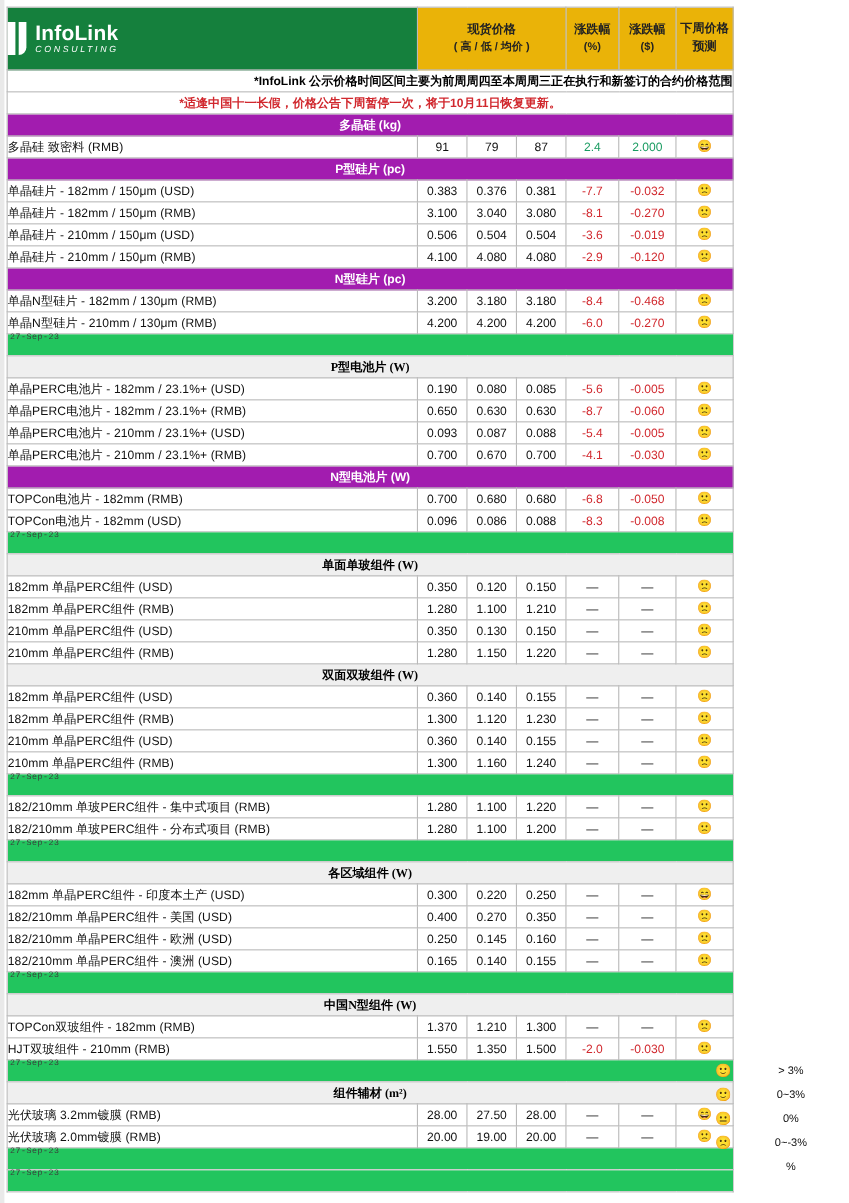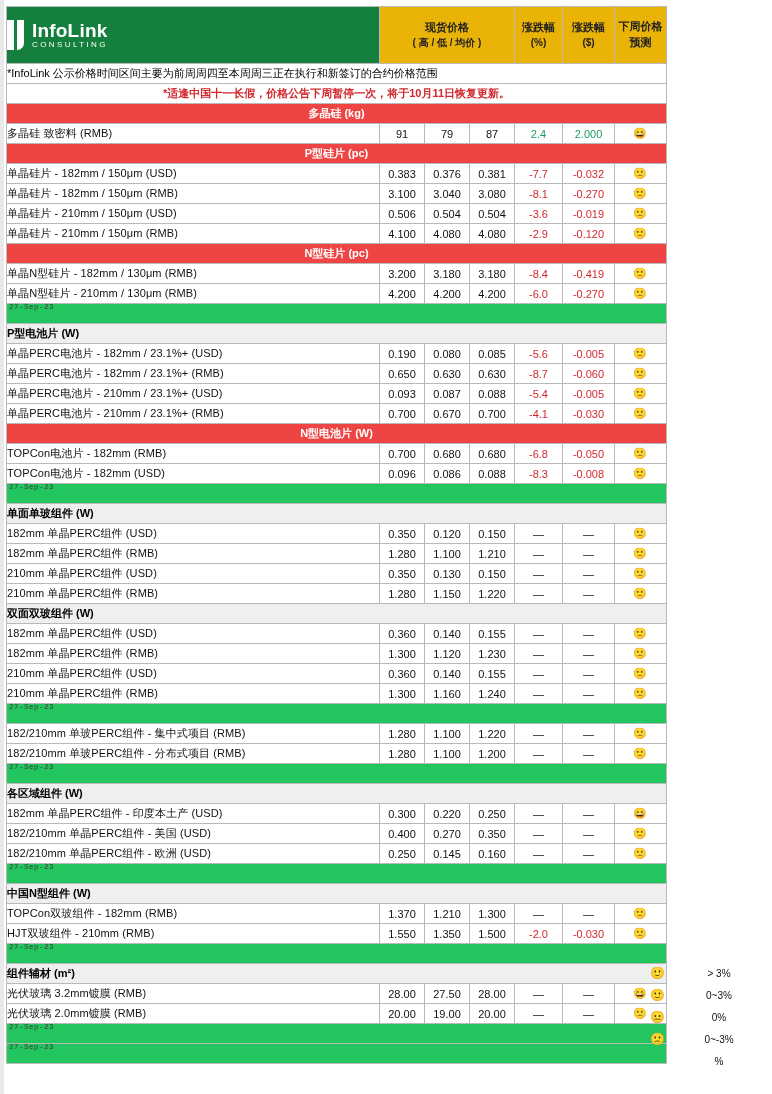--- a/index.html
+++ b/index.html
@@ -54,60 +54,62 @@
   .logo-mark i.b2 { height: 30px; border-radius: 0 0 7px 0; }
   .logo-text { line-height: 1.05; color: #ffffff; }
   .logo-text .t1 {
     font-size: 19px;
     font-weight: bold;
     letter-spacing: .2px;
   }
   .logo-text .t2 {
     font-size: 8px;
     letter-spacing: 2.4px;
+    font-style: italic;
   }
   .hdr-cell {
     background: #eab308;
     text-align: center;
     font-weight: bold;
     font-size: 11px;
     color: #222;
     line-height: 1.45;
   }
   .hdr-cell .sub { font-size: 10px; font-weight: bold; }
   .note1 {
-    text-align: left;
-    font-weight: normal;
+    text-align: right;
+    font-weight: bold;
     font-size: 11px;
     height: 24px;
     color: #000;
   }
   .note2 {
     text-align: center;
     font-weight: bold;
     font-size: 11px;
     height: 22px;
     color: #d1282e;
   }
   
   .sect {
-    background: #ef4444;
+    background: #a21caf;
     color: #ffffff;
     text-align: center;
     font-weight: bold;
     font-size: 11.5px;
     height: 21px;
   }
   .sect-light {
     background: #efefef;
     color: #000;
-    text-align: left;
+    text-align: center;
     font-weight: bold;
     font-size: 11.5px;
     height: 21px;
+    font-family: Liberation Serif, serif;
   }
   .label {
     padding-left: 5px;
     font-size: 11px;
     color: #111;
     letter-spacing: .1px;
   }
   .num {
     text-align: center;
     font-size: 11px;
@@ -273,21 +275,21 @@
         </tr>
         <tr>
           <td colspan="7" class="sect">N型硅片 (pc)</td>
         </tr>
         <tr>
           <td class="label">单晶N型硅片 - 182mm / 130μm (RMB)</td>
           <td class="num">3.200</td>
           <td class="num">3.180</td>
           <td class="num">3.180</td>
           <td class="chg ">-8.4</td>
-          <td class="chg ">-0.419</td>
+          <td class="chg ">-0.468</td>
           <td class="emoji">🙁</td>
         </tr>
         <tr>
           <td class="label">单晶N型硅片 - 210mm / 130μm (RMB)</td>
           <td class="num">4.200</td>
           <td class="num">4.200</td>
           <td class="num">4.200</td>
           <td class="chg ">-6.0</td>
           <td class="chg ">-0.270</td>
           <td class="emoji">🙁</td>
@@ -487,20 +489,29 @@
           <td class="num">0.350</td>
           <td class="chg neutral">—</td>
           <td class="chg neutral">—</td>
           <td class="emoji">🙁</td>
         </tr>
         <tr>
           <td class="label">182/210mm 单晶PERC组件 - 欧洲 (USD)</td>
           <td class="num">0.250</td>
           <td class="num">0.145</td>
           <td class="num">0.160</td>
+          <td class="chg neutral">—</td>
+          <td class="chg neutral">—</td>
+          <td class="emoji">🙁</td>
+        </tr>
+        <tr>
+          <td class="label">182/210mm 单晶PERC组件 - 澳洲 (USD)</td>
+          <td class="num">0.165</td>
+          <td class="num">0.140</td>
+          <td class="num">0.155</td>
           <td class="chg neutral">—</td>
           <td class="chg neutral">—</td>
           <td class="emoji">🙁</td>
         </tr>
         <tr class="spacer">
           <td colspan="7">
             <span class="datestamp">27-Sep-23</span>
           </td>
         </tr>
         <tr>

